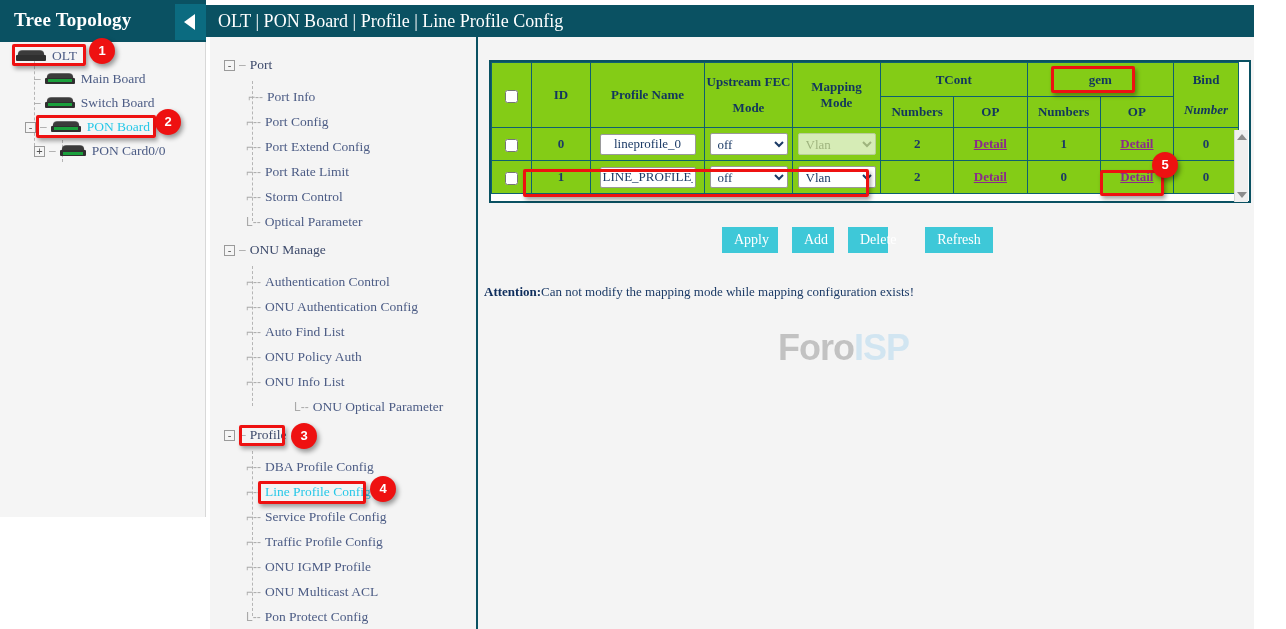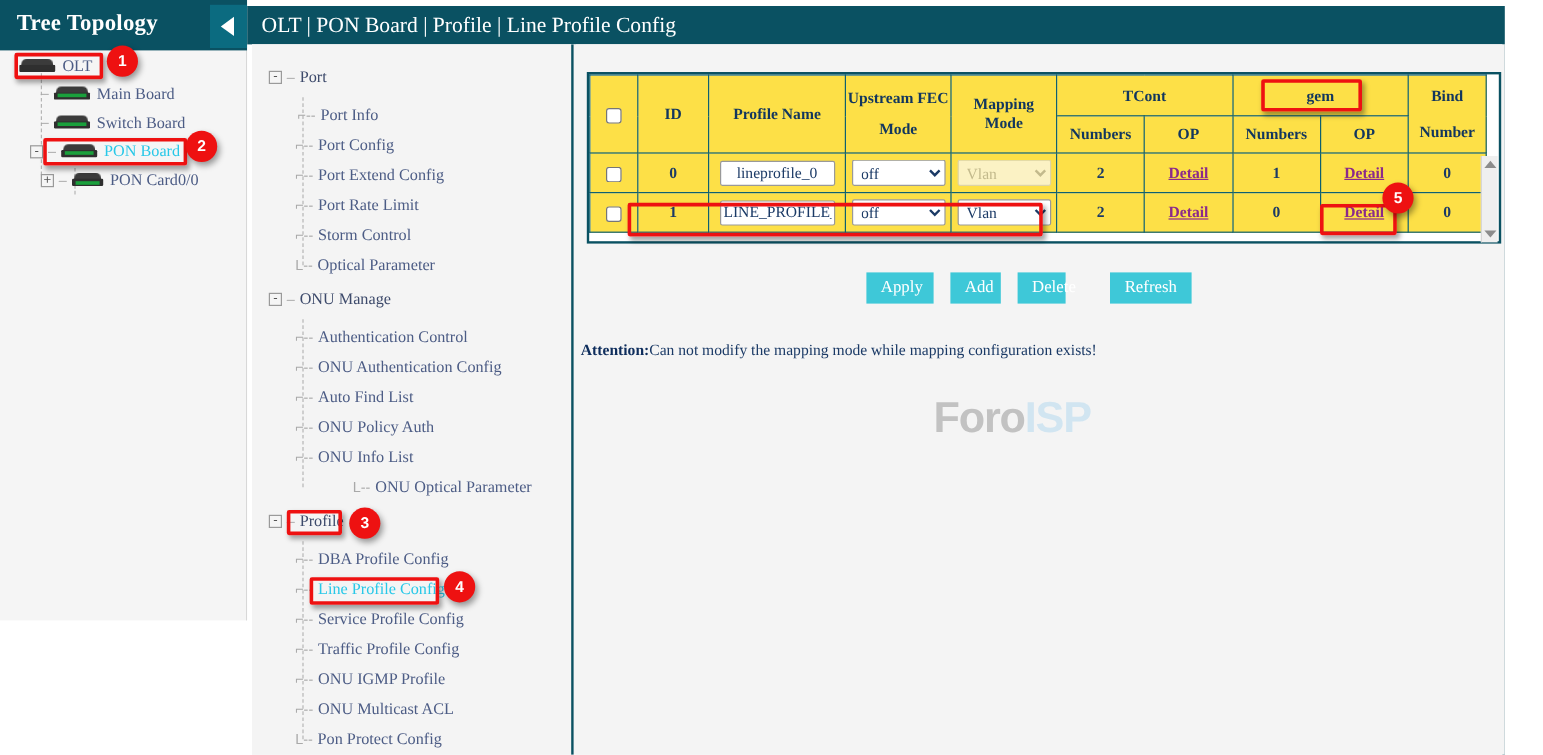--- a/index.html
+++ b/index.html
@@ -101,21 +101,21 @@
 
   
   #tablewrap {
     position:absolute; left: 9px; top: 23px; width: 762px; height: 143px;
     background:#ffffff; border: 2px solid #0a5162;
   }
   table.grid { border-collapse: collapse; width: 748px; table-layout: fixed; }
   table.grid th, table.grid td {
     border: 1px solid #0e6070; text-align: center;
     color:#12365e; font-family:"Liberation Serif", serif; font-size: 13px;
-    background: #fde047;
+    background: #84cc16;
   }
   table.grid th { font-weight: bold; }
   .hdr-row1 th { height: 34px; }
   .hdr-row2 th { height: 31px; }
   tbody.body-rows td { height: 33px; font-weight: bold; color:#1b3a66;}
   .colchk { width: 40px; }
   .colid  { width: 59px; }
   .colname{ width: 114px; }
   .colfec { width: 88px; }
   .colmap { width: 88px; }
@@ -368,21 +368,21 @@
                 <th class="colname" rowspan="2">Profile Name</th>
                 <th class="colfec" rowspan="2">
                   <div>Upstream FEC</div>
                   <div style="margin-top:10px;">Mode</div>
                 </th>
                 <th class="colmap" rowspan="2">Mapping Mode</th>
                 <th colspan="2">TCont</th>
                 <th colspan="2">gem</th>
                 <th class="colbind" rowspan="2">
                   <div>Bind</div>
-                  <div style="margin-top:14px;">Number</div>
+                  <div style="margin-top:14px;font-style:italic;">Number</div>
                 </th>
               </tr>
               <tr class="hdr-row2">
                 <th class="coltn">Numbers</th>
                 <th class="coltop">OP</th>
                 <th class="colgn">Numbers</th>
                 <th class="colgop">OP</th>
               </tr>
             </thead>
             <tbody class="body-rows">

